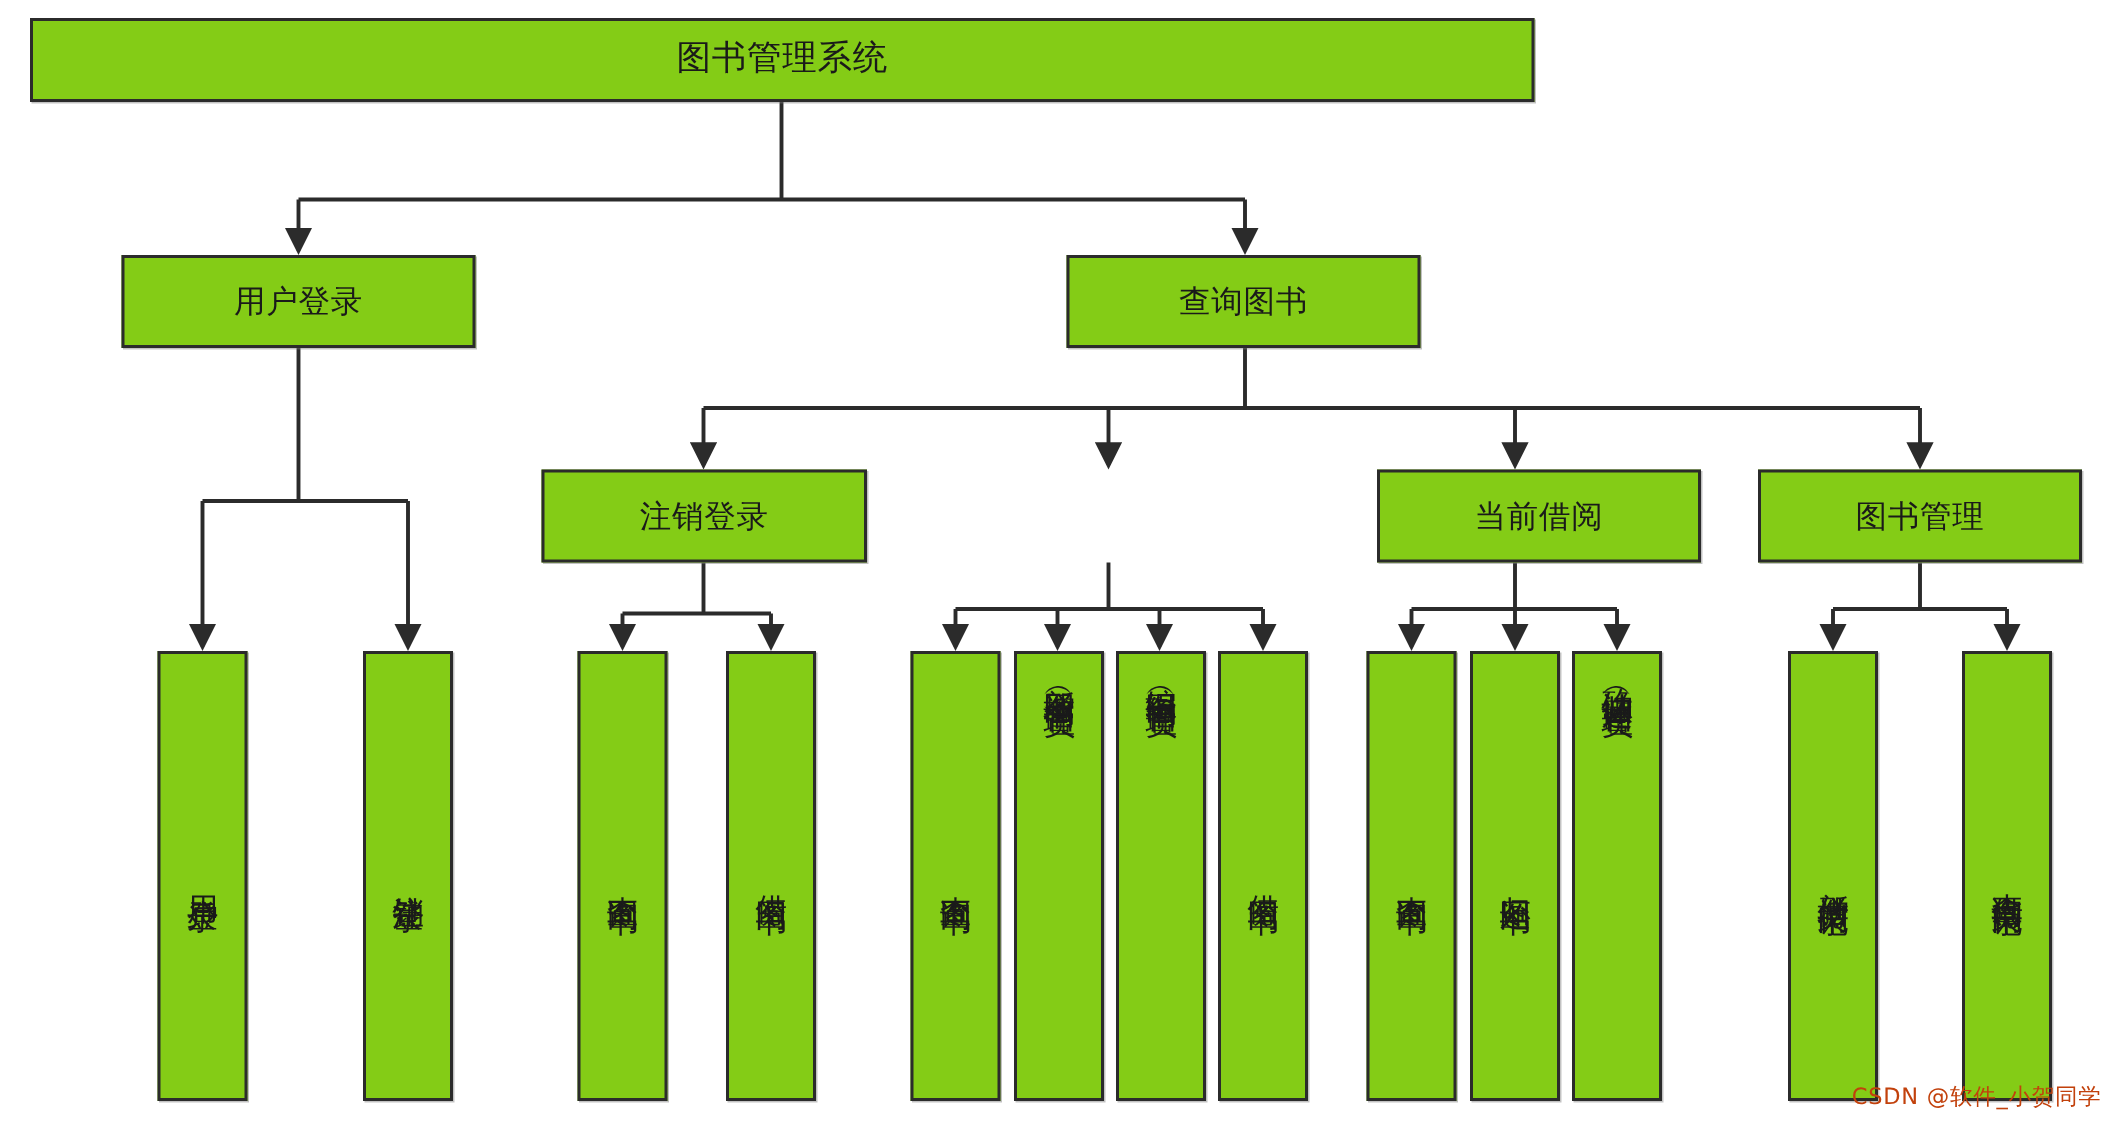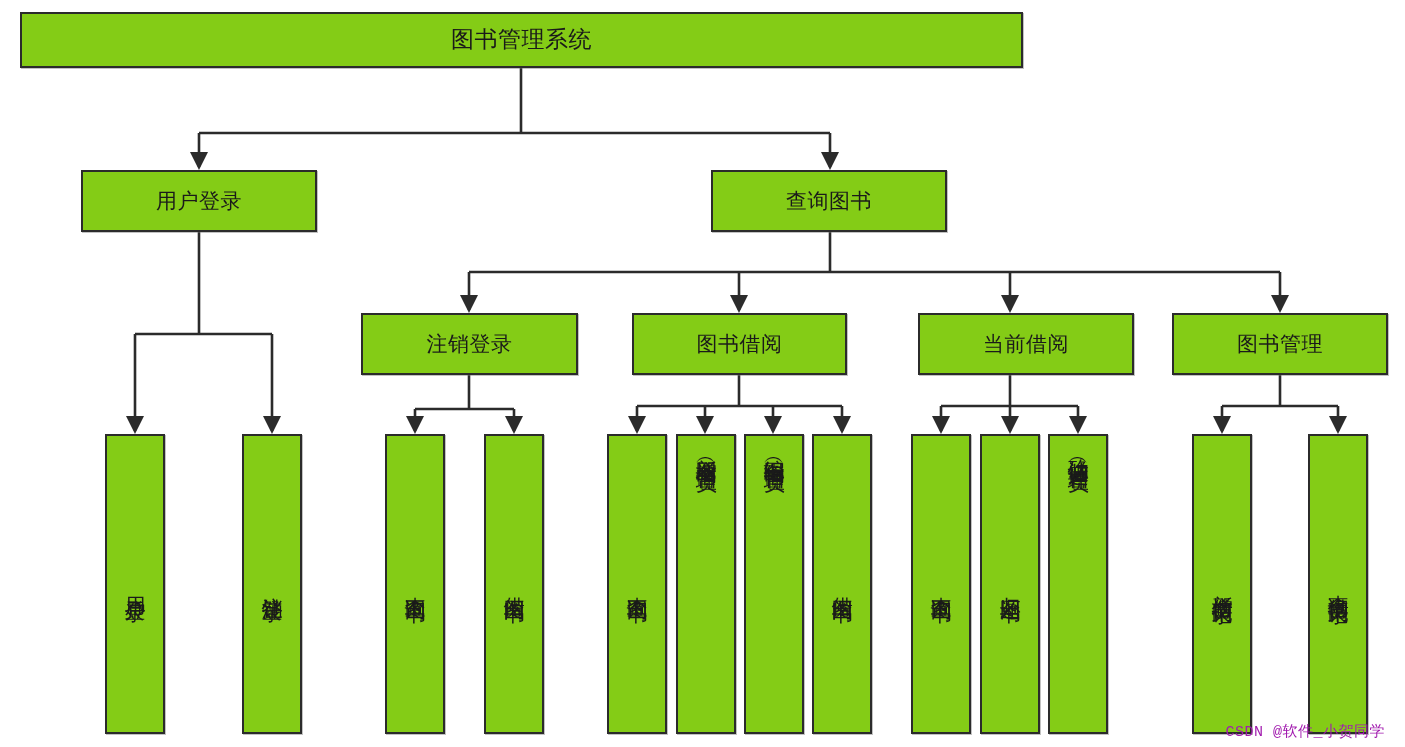--- a/index.html
+++ b/index.html
@@ -65,28 +65,27 @@
   }
   .node.vertical.center-text {
     align-items: center;
     padding-top: 0;
   }
   #title-node .node-label {
     font-size: 23px;
   }
   #watermark {
     position: absolute;
-    right: 20px;
+    right: 4px;
     bottom: 6px;
     font-size: 15px;
-    color: #a21caf;
+    color: #c2410c;
     letter-spacing: 0.5px;
     white-space: nowrap;
     user-select: none;
-    font-family: Liberation Mono, monospace;
   }
 </style>
 </head>
 <body>
 
 <div id="diagram-root">
 
   <svg id="edge-layer" viewBox="0 0 1405 747" xmlns="http://www.w3.org/2000/svg">
     <defs>
       <marker id="arrow" viewBox="0 0 12 12" refX="10" refY="6" markerWidth="7" markerHeight="7" orient="auto-start-reverse">
@@ -149,23 +148,20 @@
   </div>
 
   <div class="node horizontal" style="left:711px; top:170px; width:236px; height:62px;">
     <span class="node-label">查询图书</span>
   </div>
 
   <div class="node horizontal" style="left:361px; top:313px; width:217px; height:62px;">
     <span class="node-label">注销登录</span>
   </div>
 
-  <div class="node horizontal" style="left:632px; top:313px; width:215px; height:62px;">
-    <span class="node-label">图书借阅</span>
-  </div>
 
   <div class="node horizontal" style="left:902px; top:313px; width:216px; height:62px;margin-left:16px;">
     <span class="node-label">当前借阅</span>
   </div>
 
   <div class="node horizontal" style="left:1172px; top:313px; width:216px; height:62px;">
     <span class="node-label">图书管理</span>
   </div>
 
   <div class="node vertical center-text" style="left:105px; top:434px; width:60px; height:300px;">

